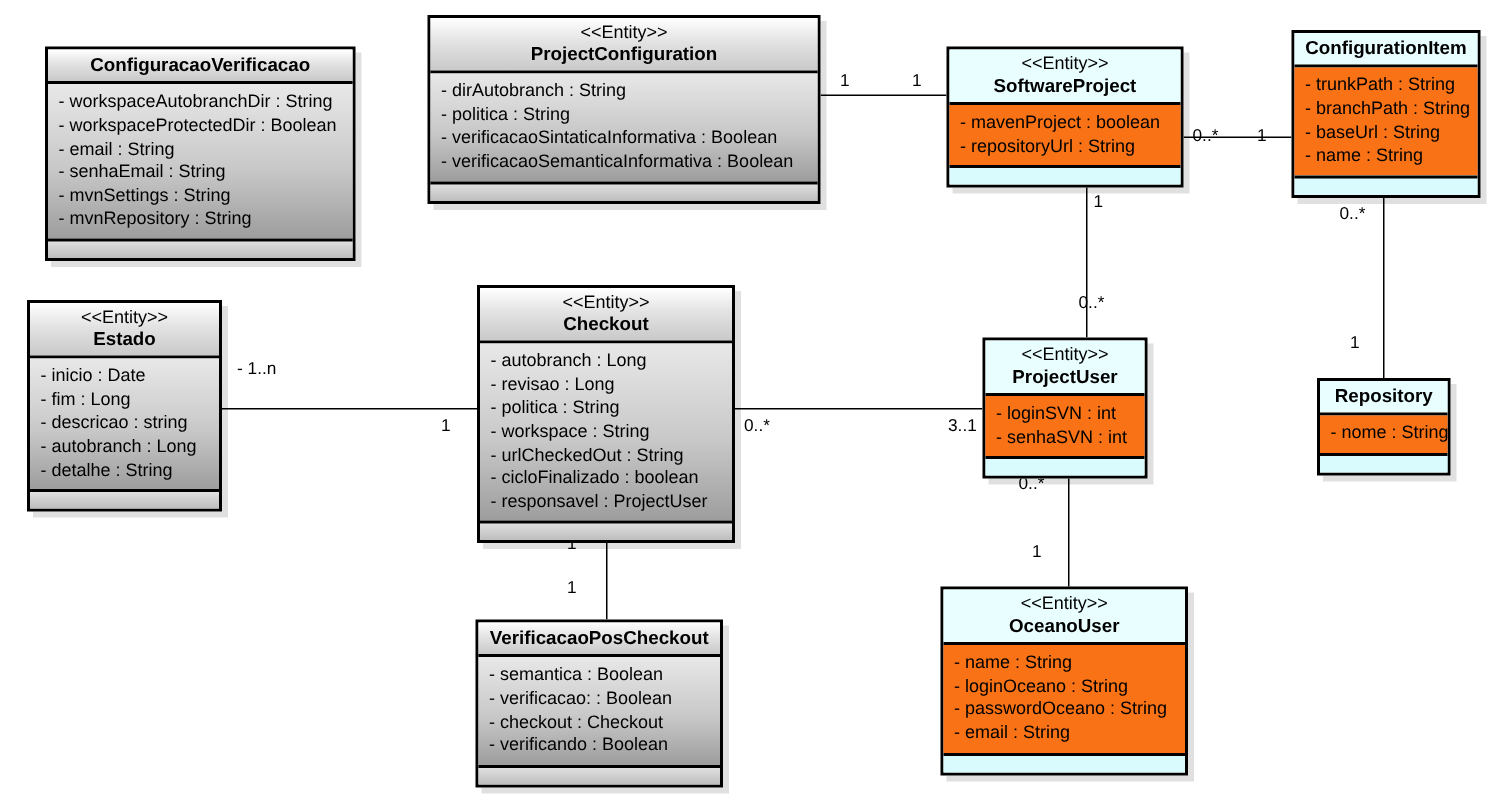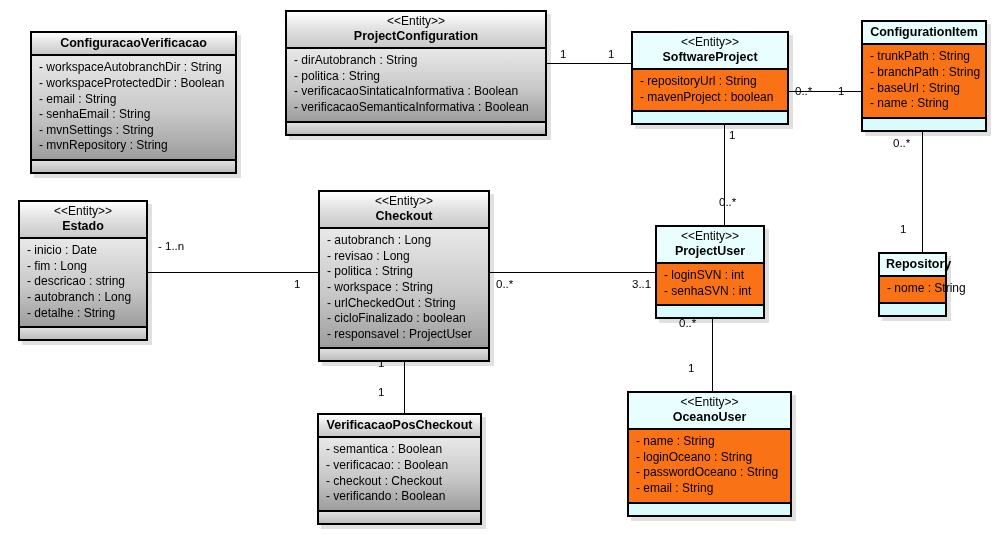--- a/index.html
+++ b/index.html
@@ -164,22 +164,22 @@
     </div>
     <div class="uml-ops"></div>
   </div>
 
   <div class="uml-class cyan" style="left:631px; top:31px; width:158px;">
     <div class="uml-header">
       <span class="stereotype">&lt;&lt;Entity&gt;&gt;</span>
       <span class="cls-name">SoftwareProject</span>
     </div>
     <div class="uml-attrs">
+      <div class="attr">- mavenProject : boolean</div>
       <div class="attr">- repositoryUrl : String</div>
-      <div class="attr">- mavenProject : boolean</div>
     </div>
     <div class="uml-ops"></div>
   </div>
 
   <div class="uml-class cyan" style="left:861px; top:20px; width:126px;">
     <div class="uml-header">
       <span class="cls-name">ConfigurationItem</span>
     </div>
     <div class="uml-attrs">
       <div class="attr">- trunkPath : String</div>
@@ -227,21 +227,21 @@
       <span class="stereotype">&lt;&lt;Entity&gt;&gt;</span>
       <span class="cls-name">ProjectUser</span>
     </div>
     <div class="uml-attrs">
       <div class="attr">- loginSVN : int</div>
       <div class="attr">- senhaSVN : int</div>
     </div>
     <div class="uml-ops"></div>
   </div>
 
-  <div class="uml-class cyan" style="left:878px; top:252px; width:69px;">
+  <div class="uml-class cyan" style="left:878px; top:252px; width:89px;">
     <div class="uml-header">
       <span class="cls-name">Repository</span>
     </div>
     <div class="uml-attrs">
       <div class="attr">- nome : String</div>
     </div>
     <div class="uml-ops"></div>
   </div>
 
   <div class="uml-class gray" style="left:317px; top:413px; width:165px;">

